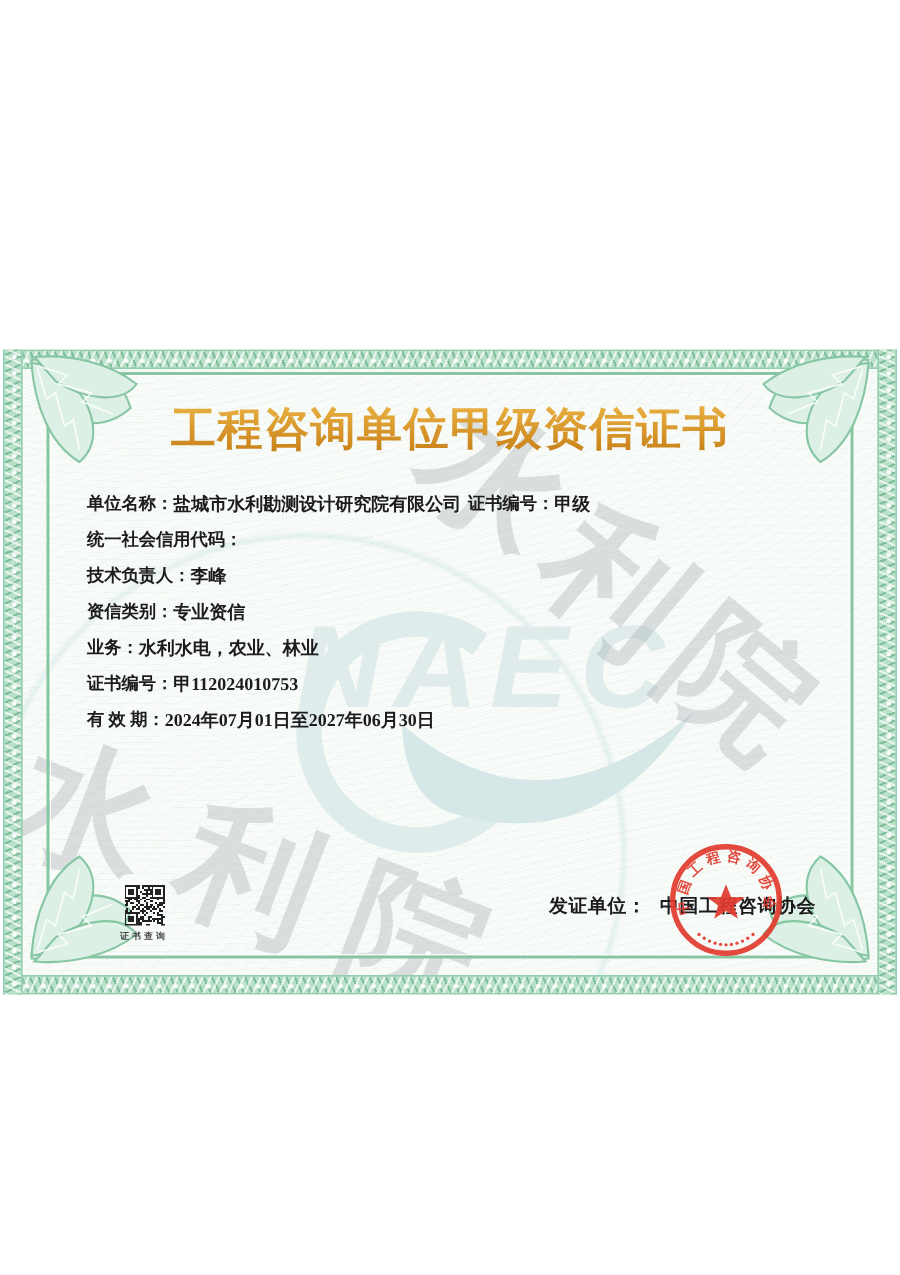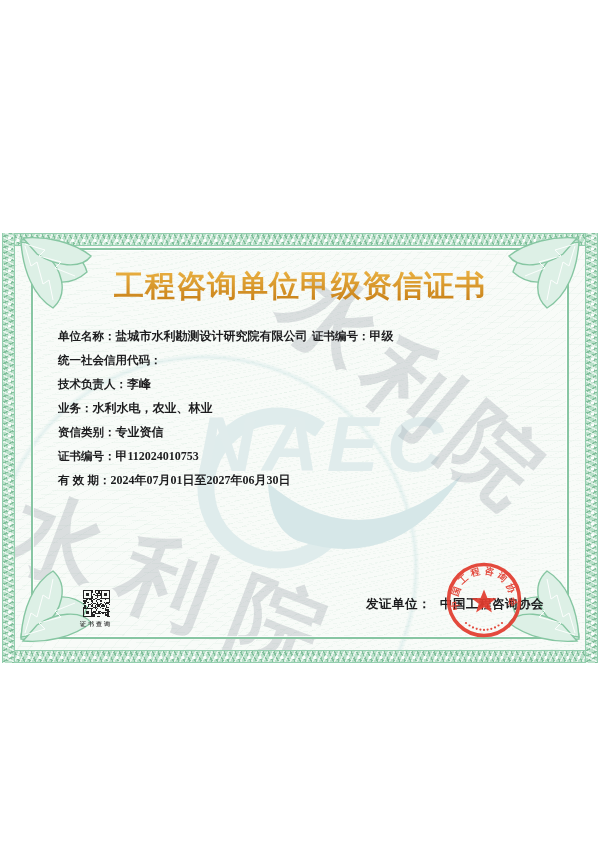--- a/index.html
+++ b/index.html
@@ -58,21 +58,21 @@
   .title{
     position:absolute;left:0;right:0;top:33px;text-align:center;z-index:4;margin:0;
     font-family:Liberation Mono, monospace;font-weight:700;font-size:30px;letter-spacing:1px;
     background:linear-gradient(180deg,#eab142 8%,#c9821a 85%);
     -webkit-background-clip:text;background-clip:text;color:transparent;
   }
   .col{position:absolute;top:94px;z-index:4;}
   .col-left{left:56px;width:258px;}
   .col-right{left:310px;width:244px;}
   .row{display:flex;margin-bottom:5px;line-height:19px;font-size:11.5px;font-weight:700;color:#1c1c1e;}
-  .lbl{white-space:nowrap;flex:0 0 auto;font-family:Liberation Sans, sans-serif;}
+  .lbl{white-space:nowrap;flex:0 0 auto;font-family:Liberation Serif, serif;}
   .val{font-family:Liberation Serif, serif;font-size:12px;}
   .row-nowrap .val{white-space:nowrap;}
   .qr-block{position:absolute;left:71px;top:357px;width:46px;text-align:center;z-index:4;}
   .qr{width:27px;height:27px;margin:0 auto;}
   .qr svg{width:100%;height:100%;display:block;fill:#222;}
   .qr-caption{font-size:6px;letter-spacing:2px;color:#444;margin-top:3px;font-weight:700;}
   .issuer{
     position:absolute;left:364px;top:363px;z-index:4;font-size:12.5px;font-weight:700;color:#1c1c1e;
     white-space:nowrap;letter-spacing:0.5px;
   }
@@ -152,26 +152,26 @@
       <span class="val">盐城市水利勘测设计研究院有限公司</span>
     </div>
     <div class="row">
       <span class="lbl">统一社会信用代码：</span>
     </div>
     <div class="row">
       <span class="lbl">技术负责人：</span>
       <span class="val">李峰</span>
     </div>
     <div class="row">
+      <span class="lbl">资信类别：</span>
+      <span class="val">专业资信</span>
+    </div>
+    <div class="row">
       <span class="lbl">业务：</span>
       <span class="val">水利水电，农业、林业</span>
-    </div>
-    <div class="row">
-      <span class="lbl">资信类别：</span>
-      <span class="val">专业资信</span>
     </div>
     <div class="row">
       <span class="lbl">证书编号：</span>
       <span class="val">甲112024010753</span>
     </div>
     <div class="row row-nowrap">
       <span class="lbl">有 效 期：</span>
       <span class="val">2024年07月01日至2027年06月30日</span>
     </div>
   </div>

